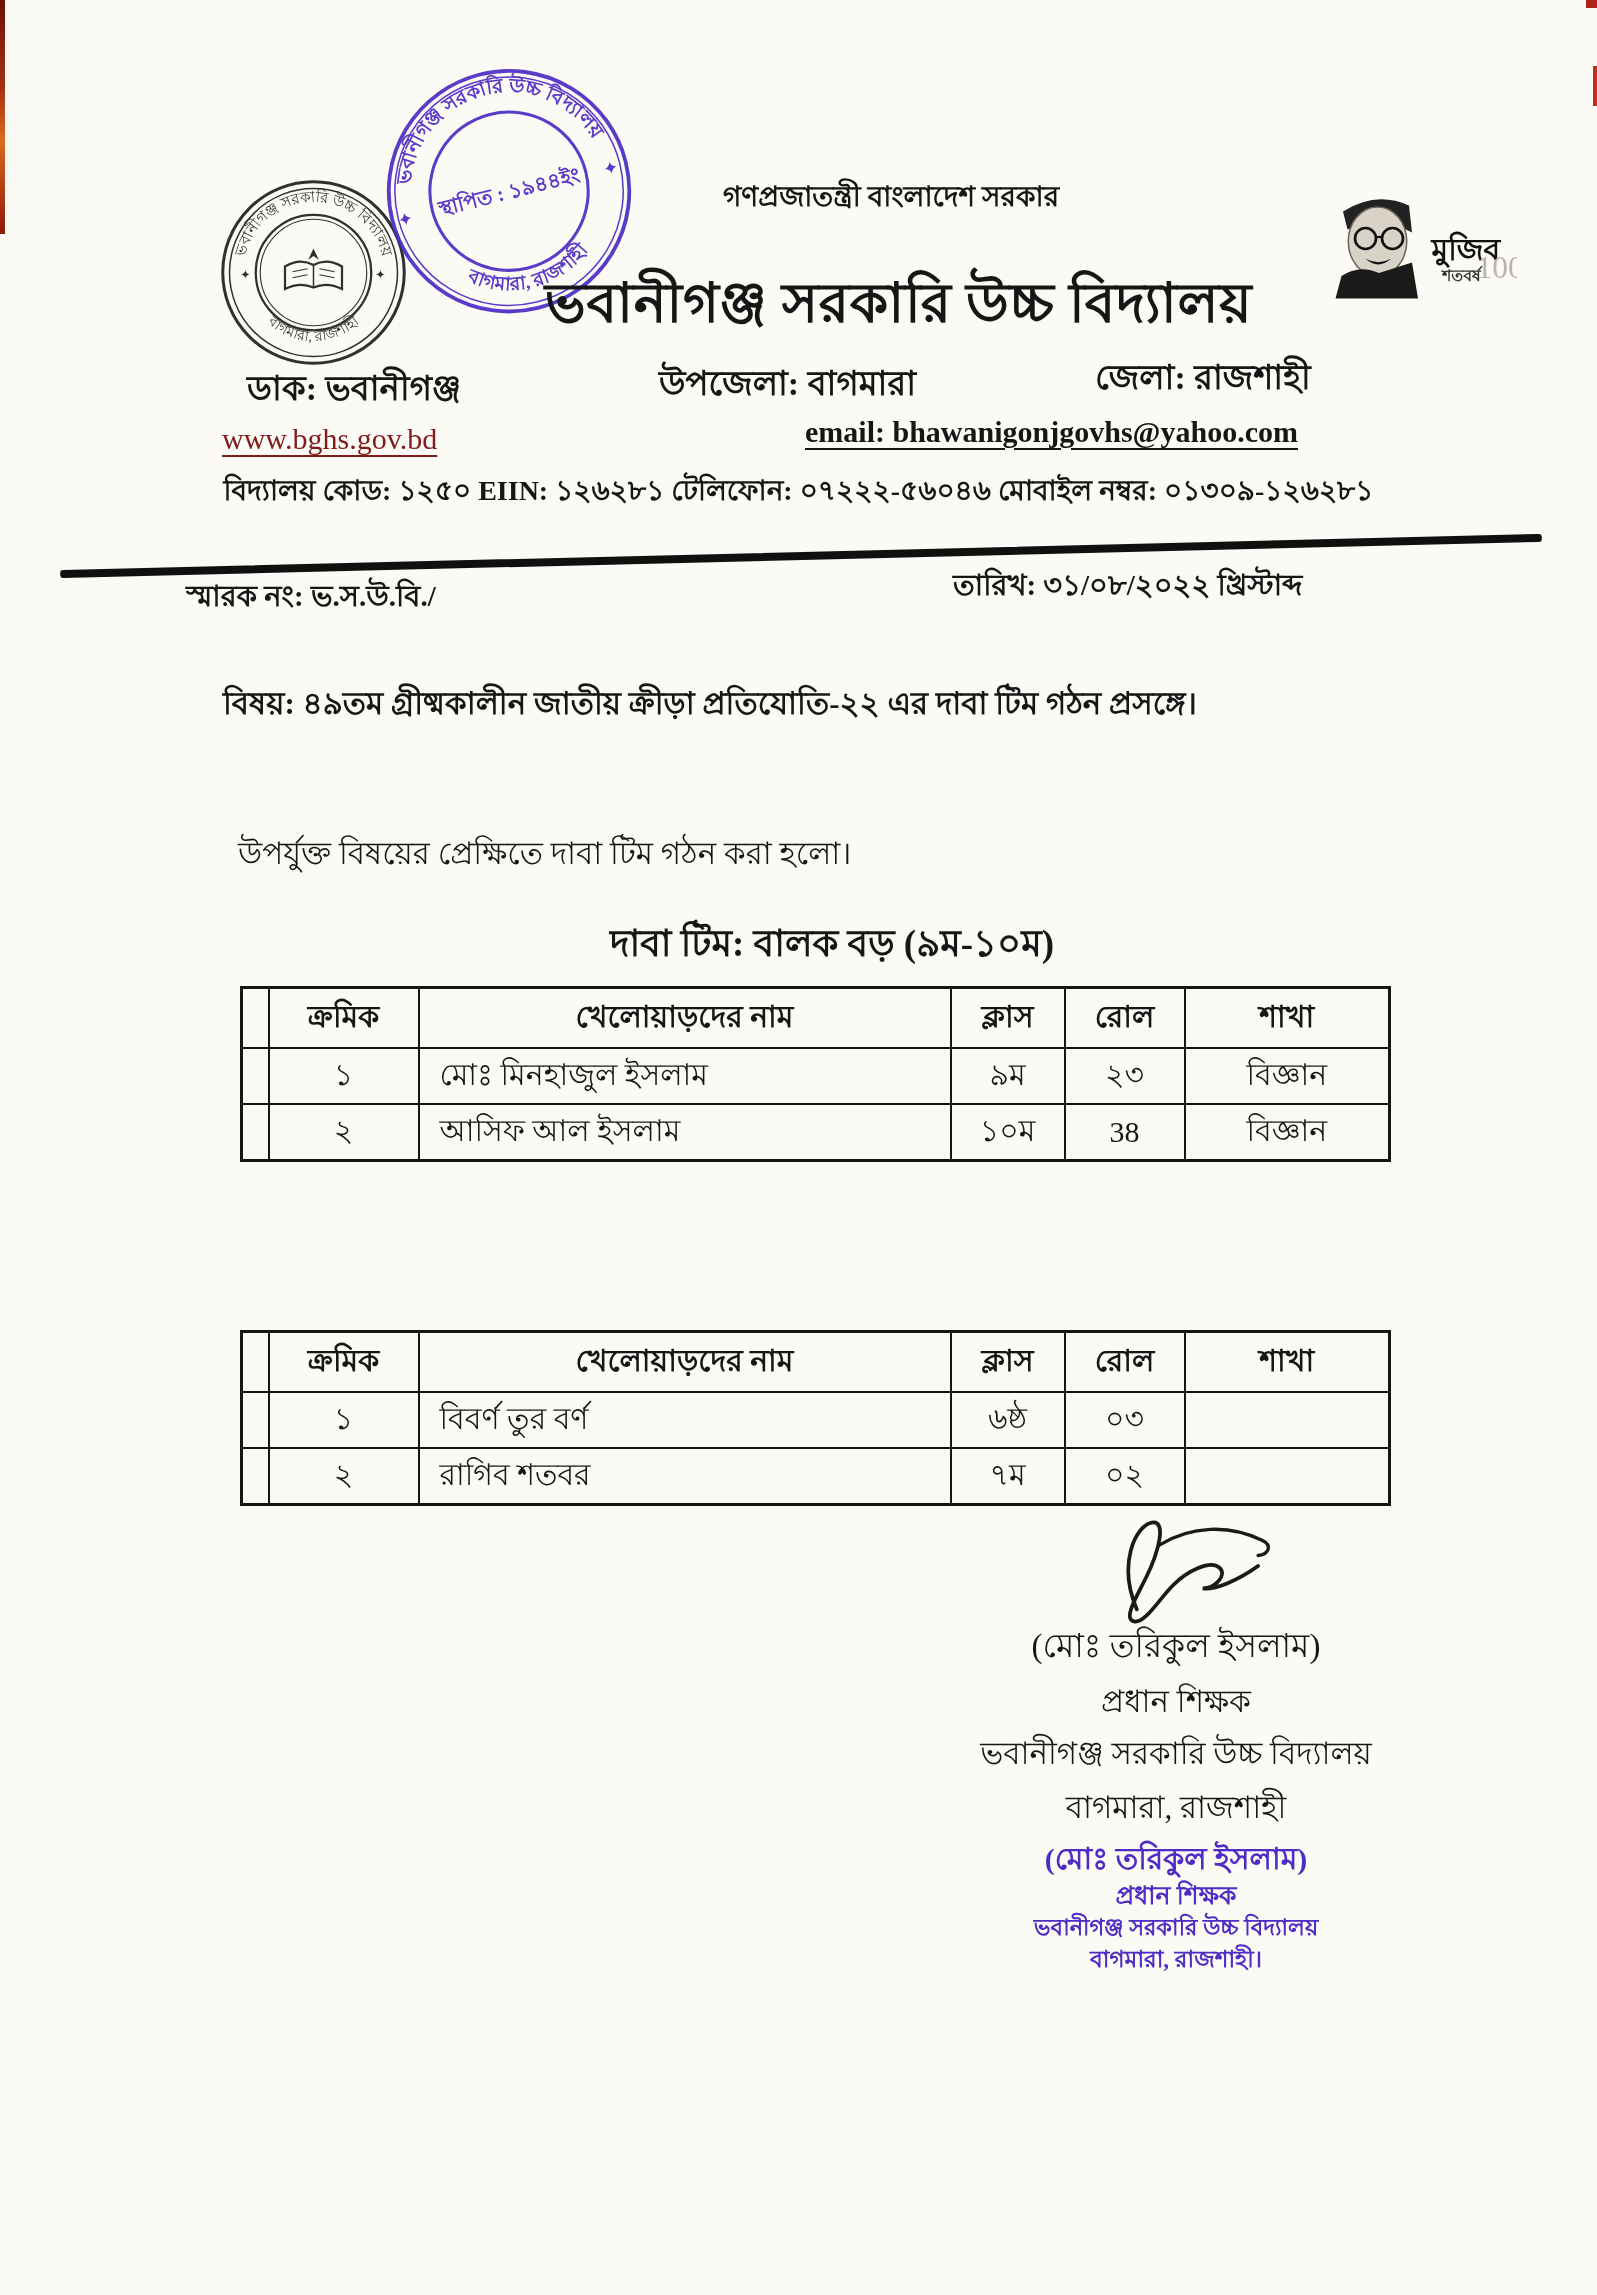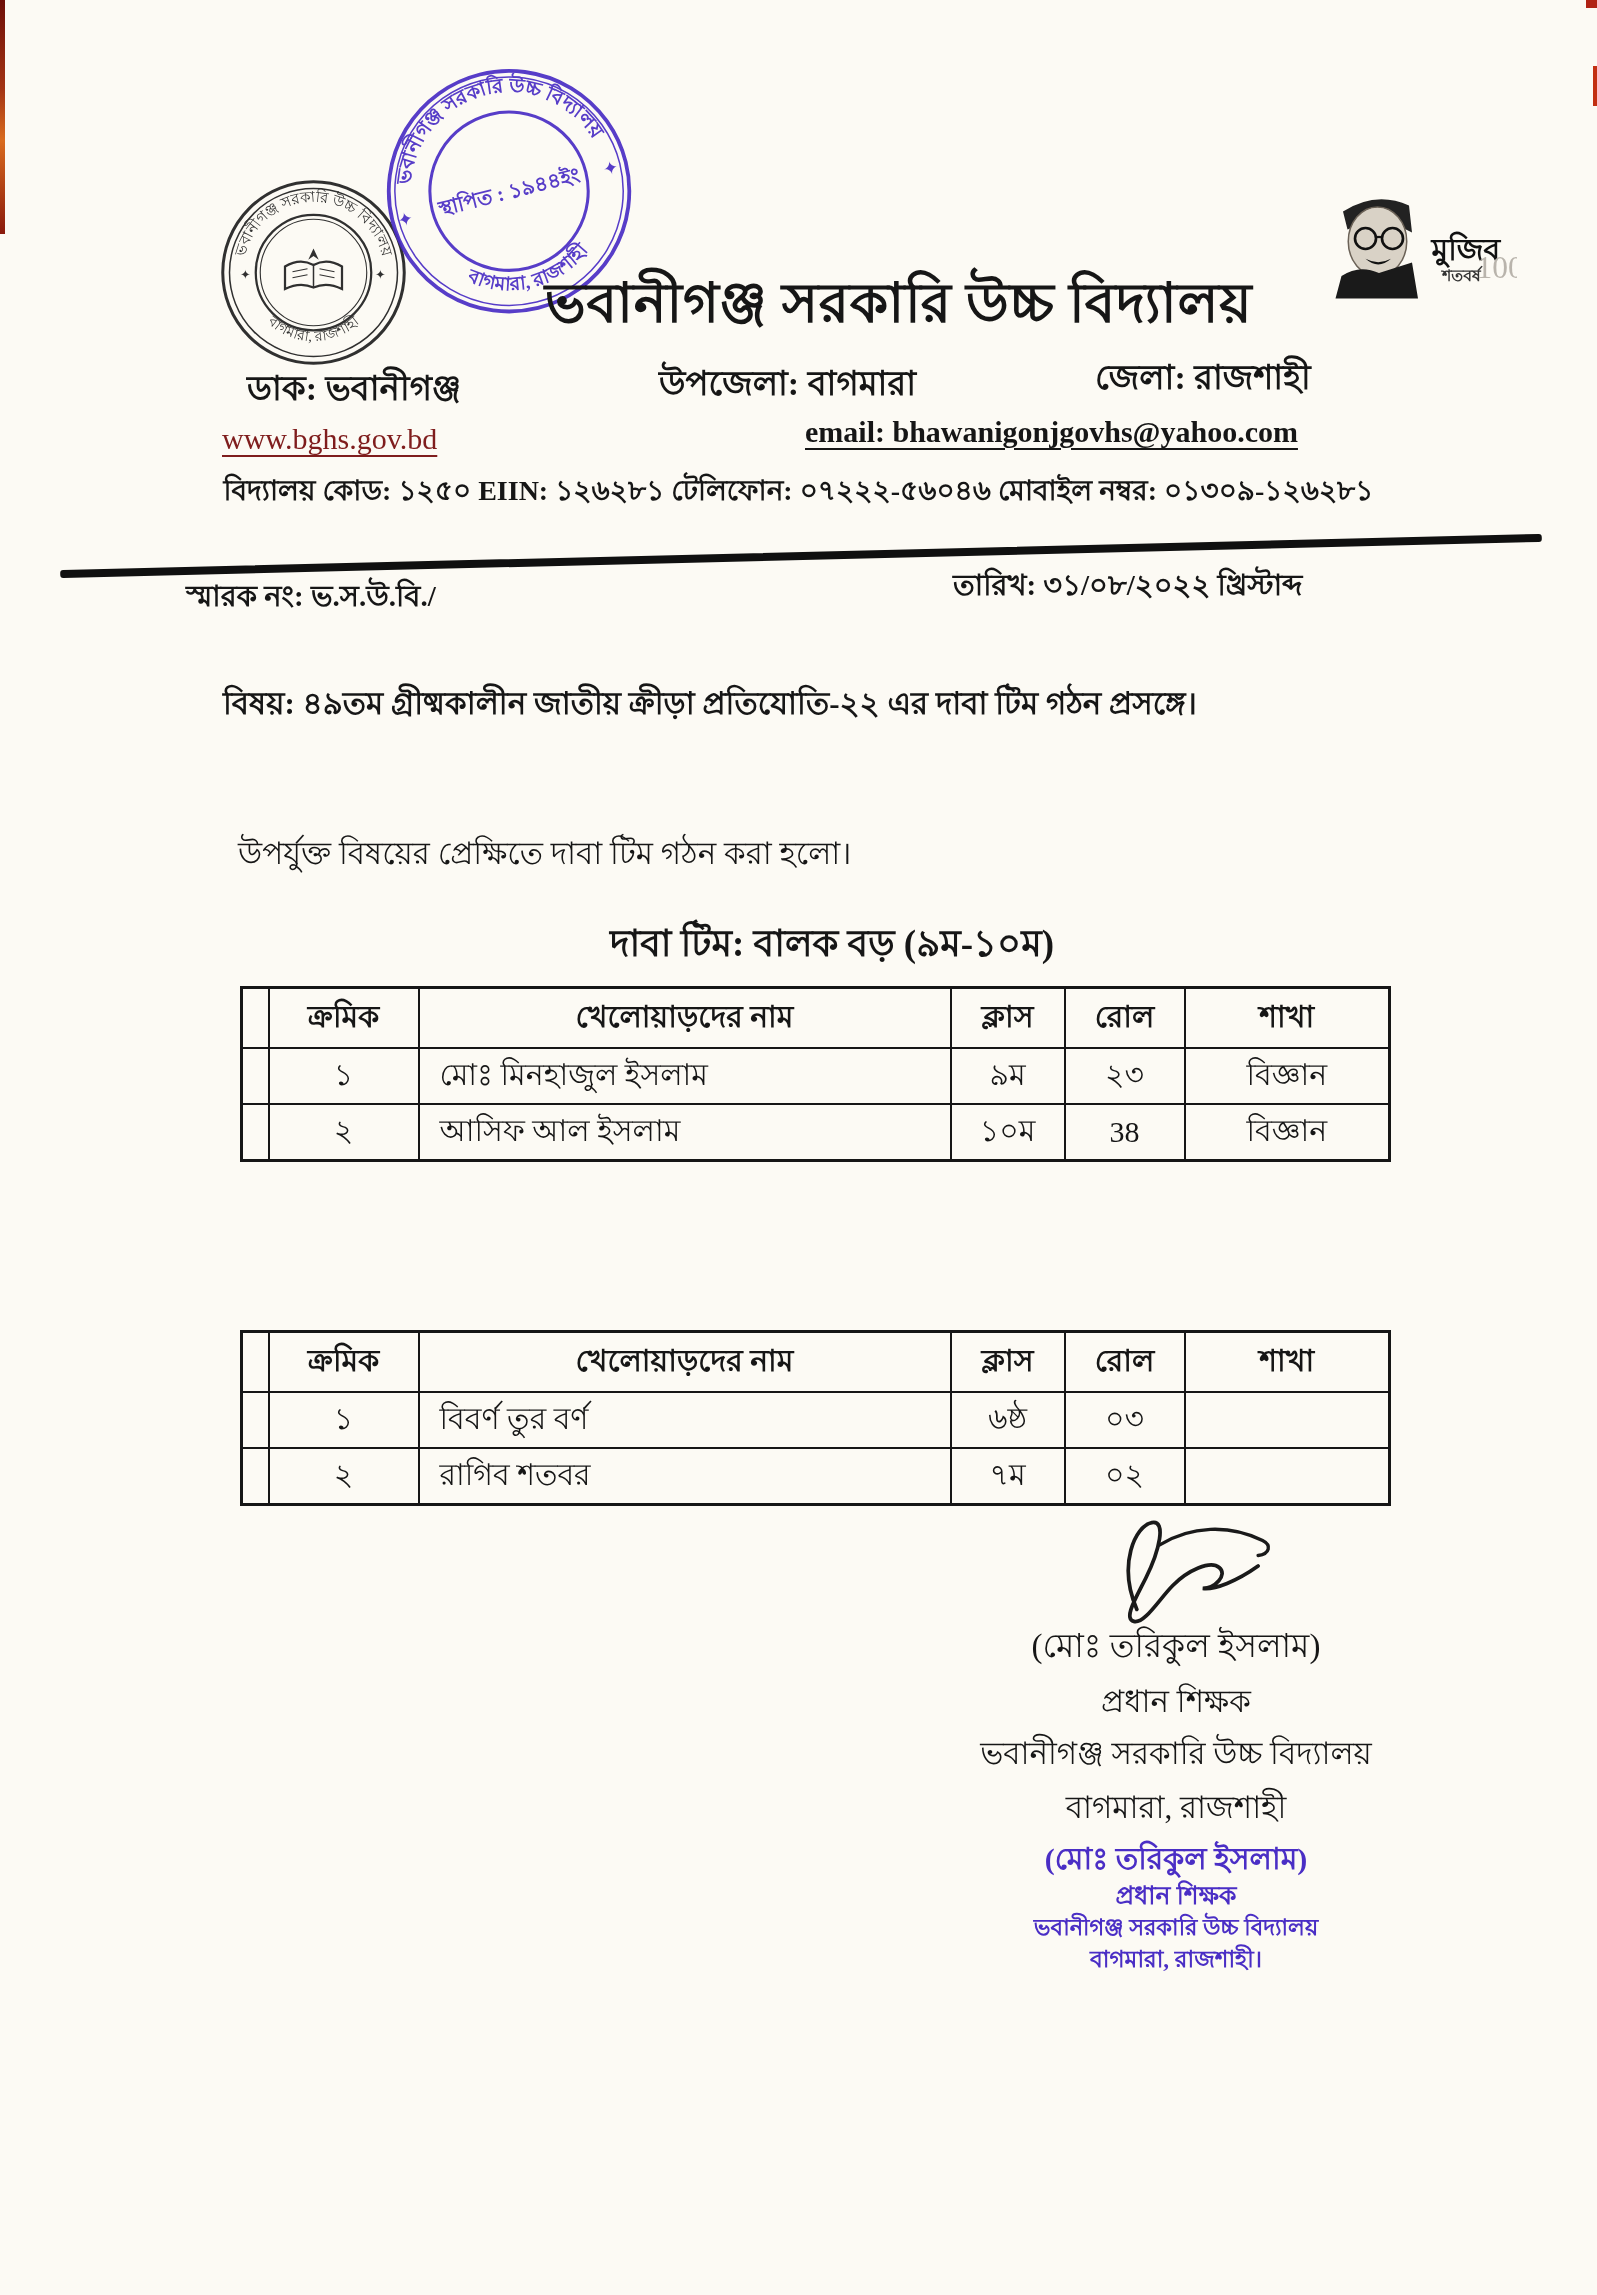--- a/index.html
+++ b/index.html
@@ -134,20 +134,21 @@
       <circle cx="94" cy="70" r="14" fill="none" stroke="#111" stroke-width="3.5"></circle>
       <line x1="72" y1="68" x2="80" y2="68" stroke="#111" stroke-width="3"></line>
       <path d="M 58,97 Q 75,106 92,97 Q 75,112 58,97 Z" fill="#111"></path>
       <path d="M 26,120 Q 50,104 76,116 L 120,102 L 128,150 L 18,150 Z" fill="#1a1a1a"></path>
       <text x="146" y="98" font-size="40" font-weight="bold" fill="#111">মুজিব</text>
       <text x="160" y="126" font-size="21" font-weight="bold" fill="#333">শতবর্ষ</text>
       <text x="206" y="122" font-size="42" fill="#b9b4ac">100</text>
     </svg>
   </div>
 
+  <div class="abs govt-line">গণপ্রজাতন্ত্রী বাংলাদেশ সরকার</div>
   <div class="abs school-name">ভবানীগঞ্জ সরকারি উচ্চ বিদ্যালয়</div>
 
   <div class="abs addr addr-po">ডাক: ভবানীগঞ্জ</div>
   <div class="abs addr addr-up">উপজেলা: বাগমারা</div>
   <div class="abs addr addr-dist">জেলা: রাজশাহী</div>
 
   <div class="abs website">www.bghs.gov.bd</div>
   <div class="abs email">email: bhawanigonjgovhs@yahoo.com</div>
   <div class="abs codes">বিদ্যালয় কোড: ১২৫০ EIIN: ১২৬২৮১ টেলিফোন: ০৭২২২-৫৬০৪৬ মোবাইল নম্বর: ০১৩০৯-১২৬২৮১</div>
 

